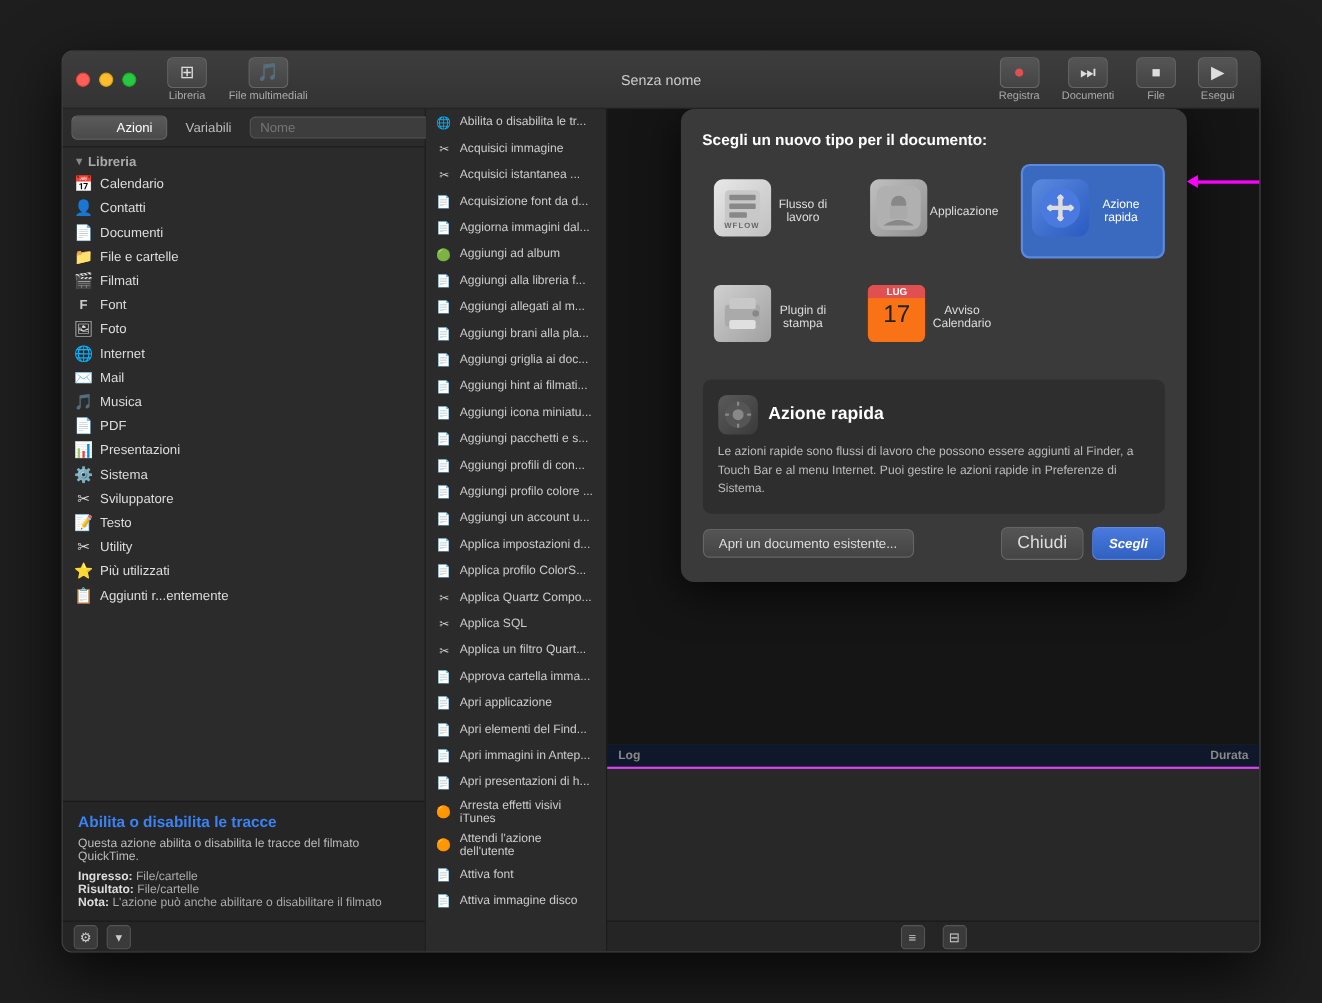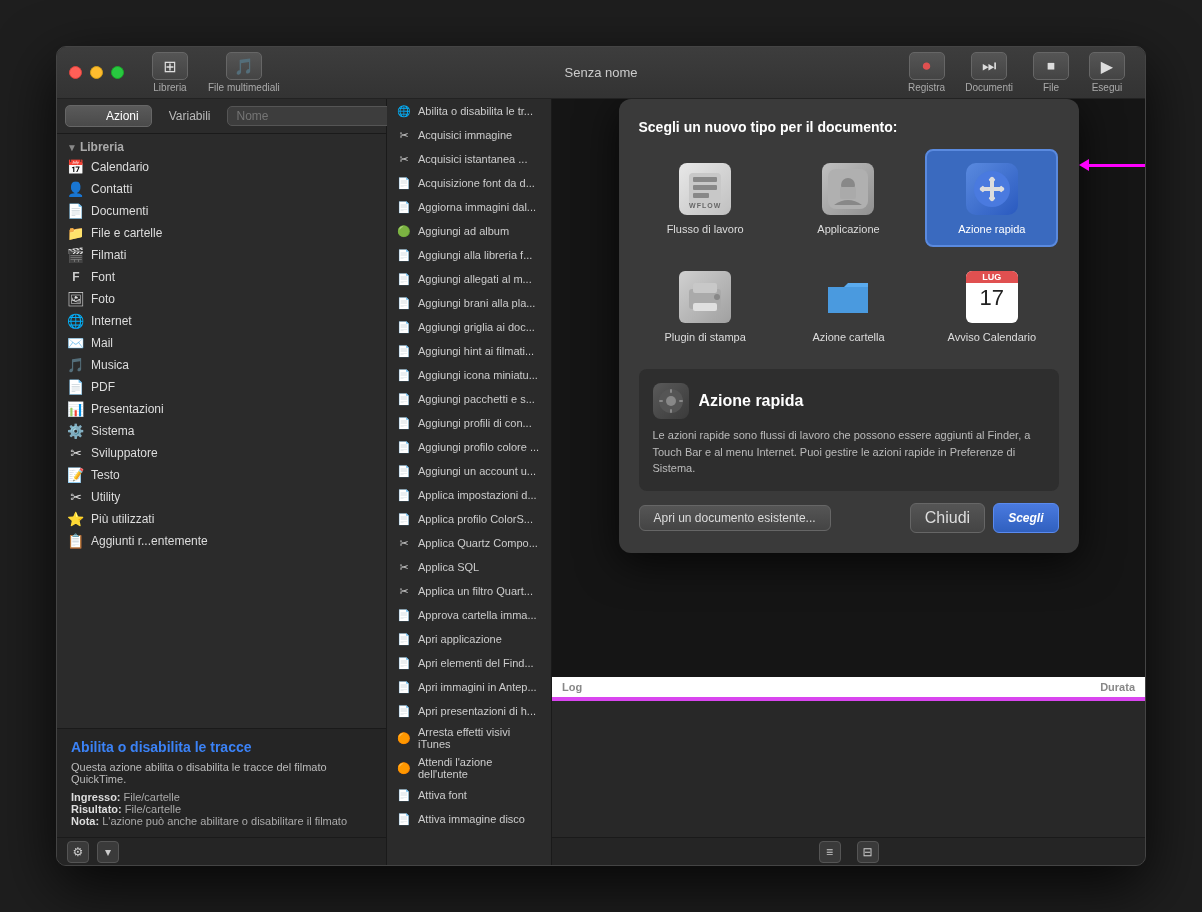--- a/index.html
+++ b/index.html
@@ -236,21 +236,21 @@
       margin-bottom: 14px;
     }
     .doc-types-grid {
       display: grid;
       grid-template-columns: repeat(3, 1fr);
       gap: 10px;
       margin-bottom: 14px;
     }
     .doc-type-item {
       display: flex;
-      flex-direction: column;
+      flex-direction: row;
       align-items: center;
       padding: 10px 8px;
       border-radius: 8px;
       cursor: pointer;
       border: 2px solid transparent;
     }
     .doc-type-item.selected {
       background: #3a6abf;
       border-color: #5a8adf;
     }
@@ -298,21 +298,21 @@
       display: flex; align-items: center; justify-content: center;
       font-size: 24px;
     }
     .icon-cartella {
       background: transparent;
       width: 52px; height: 52px;
       display: flex; align-items: center; justify-content: center;
       font-size: 36px;
     }
     .icon-calendario {
-      background: #ffffff;
+      background: #f97316;
       border-radius: 6px;
       width: 52px; height: 52px;
       display: flex; flex-direction: column; align-items: center;
       overflow: hidden;
     }
     .cal-header {
       background: #e05050;
       width: 100%;
       font-size: 9px;
       color: white;
@@ -443,22 +443,22 @@
     
     .log-area {
       flex: 1;
       background: #282828;
       display: flex;
       flex-direction: column;
     }
     .log-header {
       display: flex;
       padding: 4px 10px;
-      border-bottom: 4px solid #d946ef;
-      background: #ffffff;
+      border-bottom: 2px solid #d946ef;
+      background: #0f172a;
     }
     .log-col {
       font-size: 11px;
       color: #888;
       font-weight: 600;
     }
     .log-col.log { flex: 1; }
     .log-col.dur { width: 80px; text-align: right; }
     .log-body { flex: 1; }
     
@@ -843,31 +843,20 @@
                           <rect x="6" y="14" width="32" height="20" rx="3" fill="#aaa"></rect>
                           <rect x="10" y="8" width="24" height="10" rx="2" fill="#c8c8c8"></rect>
                           <rect x="10" y="28" width="24" height="8" rx="2" fill="#e0e0e0"></rect>
                           <circle cx="34" cy="22" r="3" fill="#888"></circle>
                         </svg>
                       </div>
                     </div>
                     <span class="doc-type-label">Plugin di stampa</span>
                   </div>
 
-                  <div class="doc-type-item">
-                    <div class="doc-type-icon">
-                      <div class="icon-cartella">
-                        <svg width="48" height="48" viewBox="0 0 48 48">
-                          <path d="M4 14 L4 40 L44 40 L44 14 Z" fill="#4a9adf"></path>
-                          <path d="M4 14 L20 14 L24 10 L44 10 L44 14 Z" fill="#5aabef"></path>
-                        </svg>
-                      </div>
-                    </div>
-                    <span class="doc-type-label">Azione cartella</span>
-                  </div>
 
                   <div class="doc-type-item">
                     <div class="doc-type-icon">
                       <div class="icon-calendario">
                         <div class="cal-header">LUG</div>
                         <div class="cal-number">17</div>
                       </div>
                     </div>
                     <span class="doc-type-label">Avviso Calendario</span>
                   </div>

